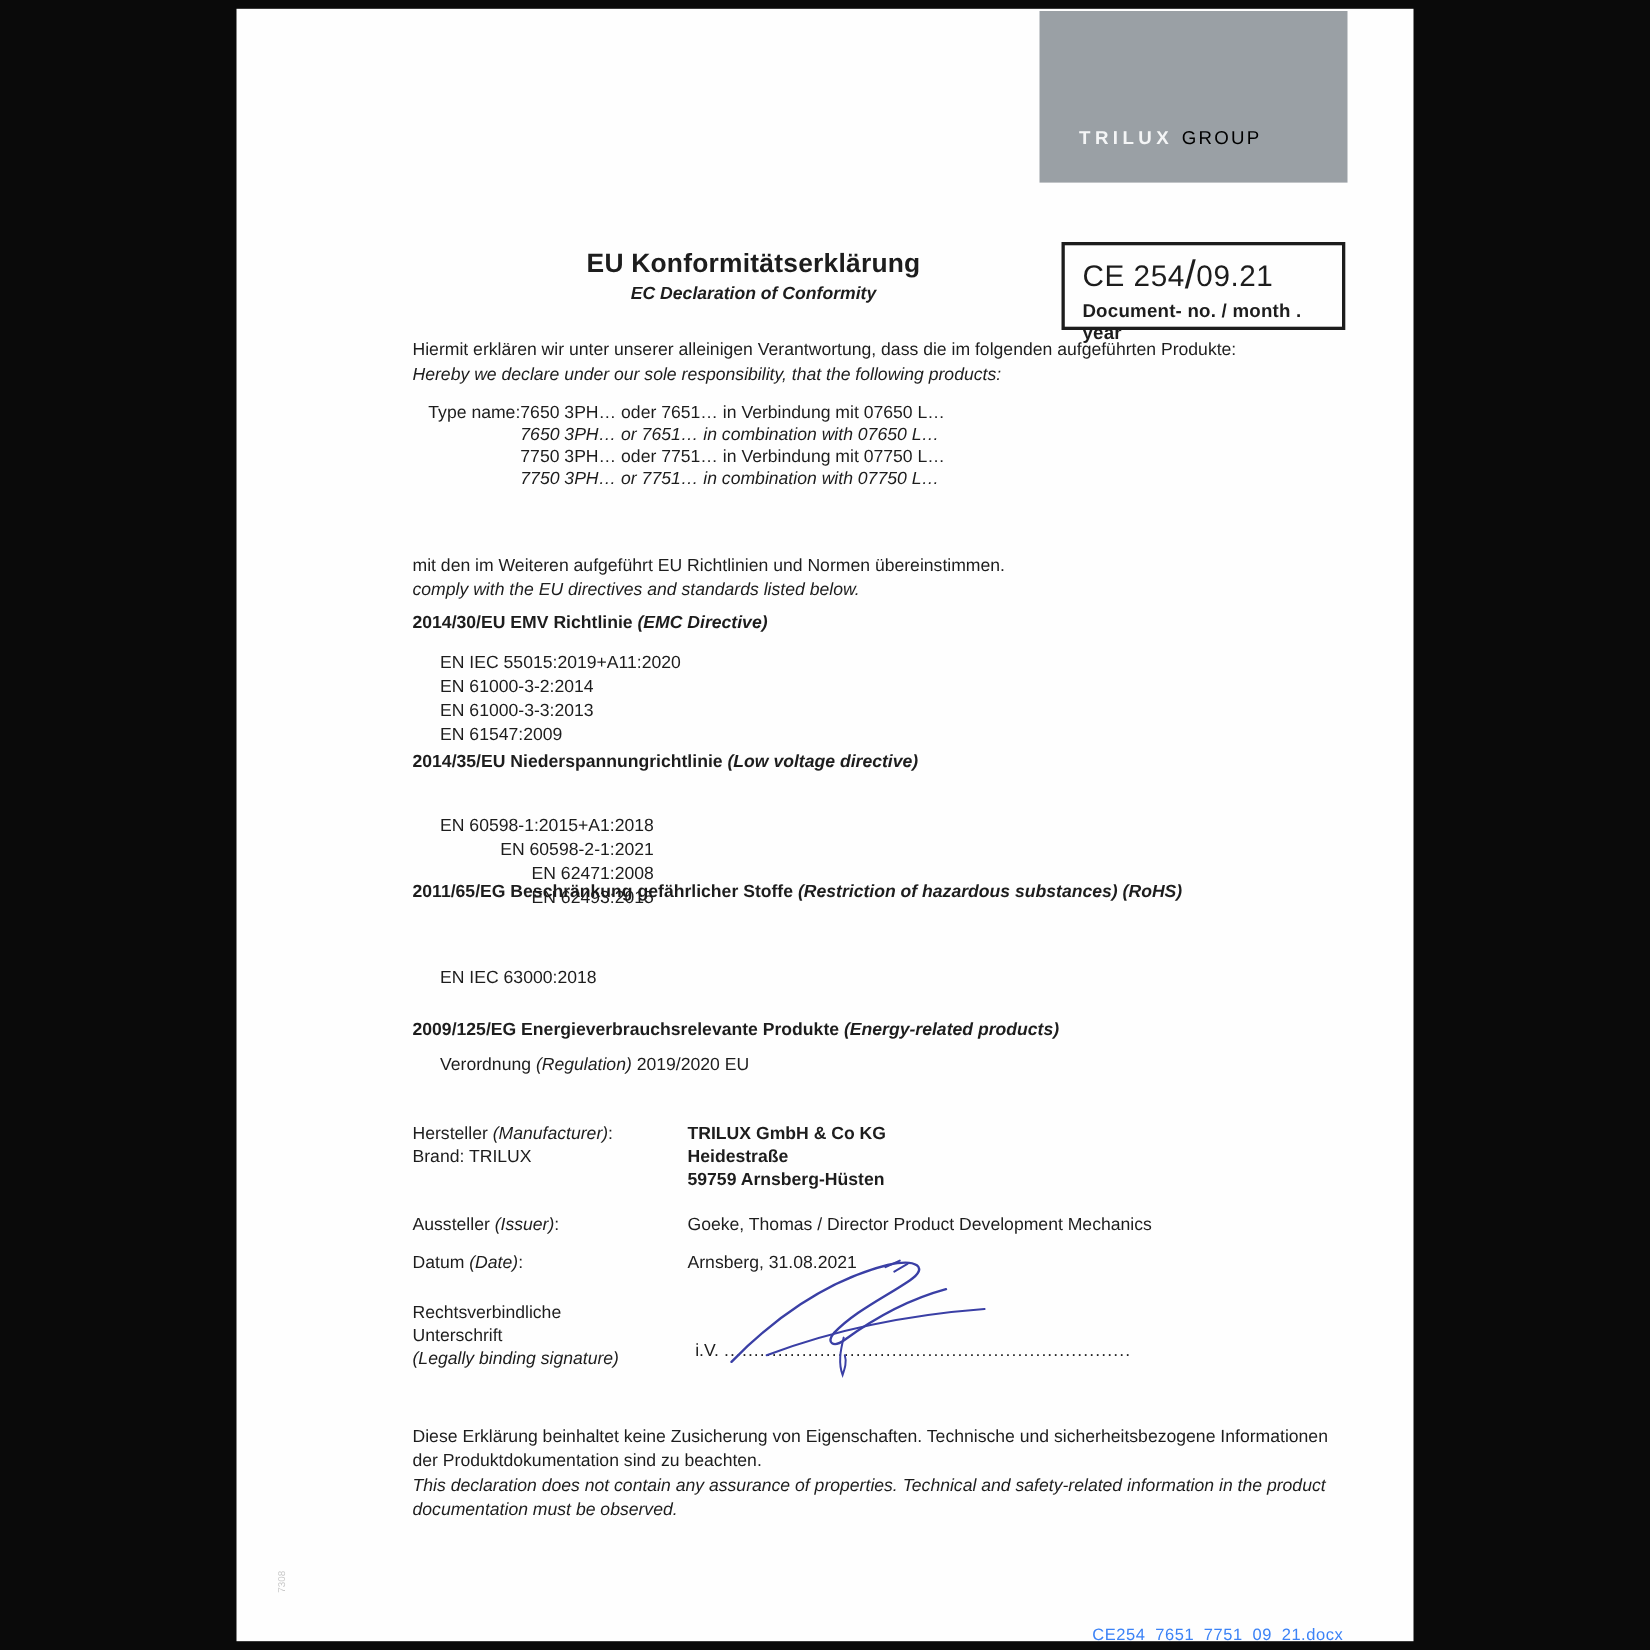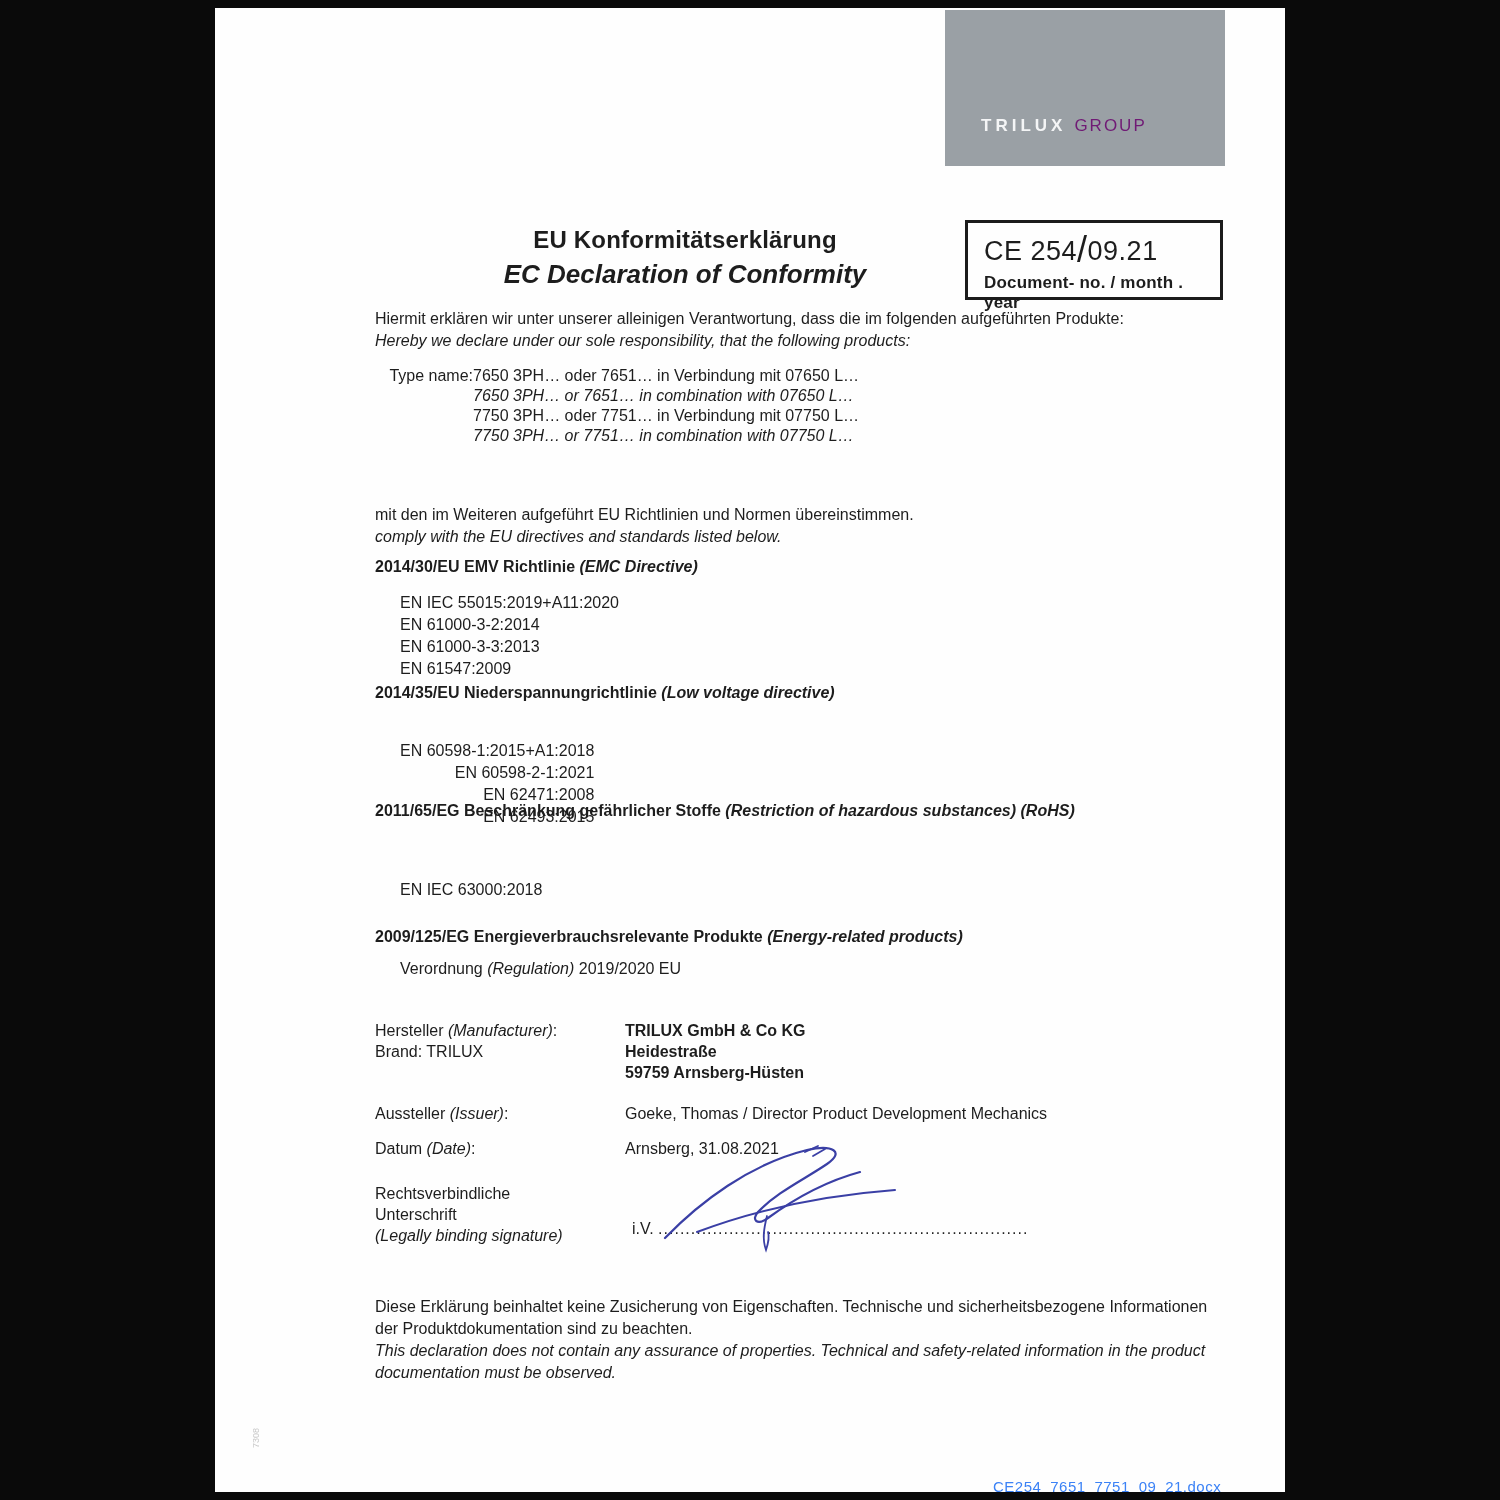--- a/index.html
+++ b/index.html
@@ -5,26 +5,26 @@
   html,body{margin:0;padding:0;background:#000;}
   .stage{position:relative;width:1500px;height:1500px;background:#0a0a0a;overflow:hidden;
          font-family:"Liberation Sans",sans-serif;}
   .page{position:absolute;left:215px;top:8px;width:1070px;height:1484px;background:#fefefe;
         color:#1d1d1d;font-size:16px;overflow:hidden;}
 
   
   .logo{position:absolute;top:2px;left:730px;width:280px;height:156px;background:#9aa0a5;}
   .logo-text{position:absolute;left:36px;bottom:30px;color:#f4f5f6;font-size:17px;white-space:nowrap;}
   .logo-brand{font-weight:bold;letter-spacing:4px;}
-  .logo-group{letter-spacing:2px;margin-left:8px;color:#701a75;}
+  .logo-group{letter-spacing:2px;margin-left:8px;color:#000000;}
 
   
   .title-wrap{position:absolute;top:218px;left:250px;width:440px;text-align:center;}
   .title-de{font-size:24px;font-weight:bold;margin:0;letter-spacing:.2px;}
-  .title-en{font-size:26px;font-weight:bold;font-style:italic;margin:5px 0 0;}
+  .title-en{font-size:16px;font-weight:bold;font-style:italic;margin:5px 0 0;}
 
   
   .ce-box{position:absolute;top:212px;left:750px;width:258px;height:80px;border:3px solid #1c1c1c;
           box-sizing:border-box;padding:4px 0 0 16px;}
   .ce-num{font-size:27px;letter-spacing:.5px;white-space:nowrap;}
   .ce-slash{font-size:36px;display:inline-block;transform:translateY(2px);font-weight:300;}
   .ce-caption{font-size:17px;margin-top:4px;letter-spacing:.2px;font-weight:bold;}
 
   .blk{position:absolute;left:160px;line-height:22px;}
   .it{font-style:italic;}

